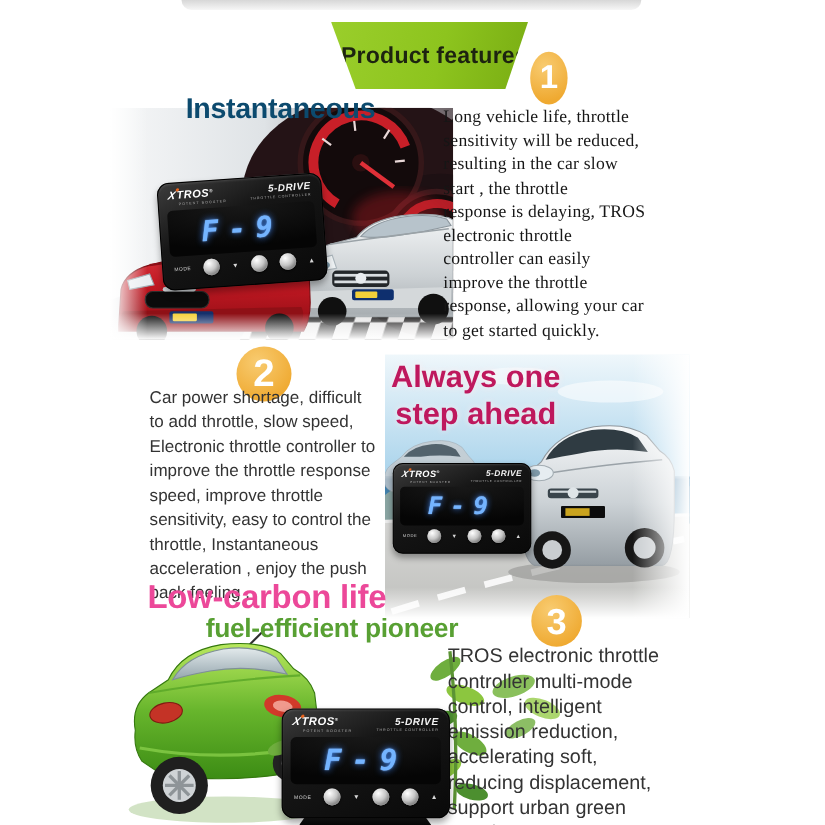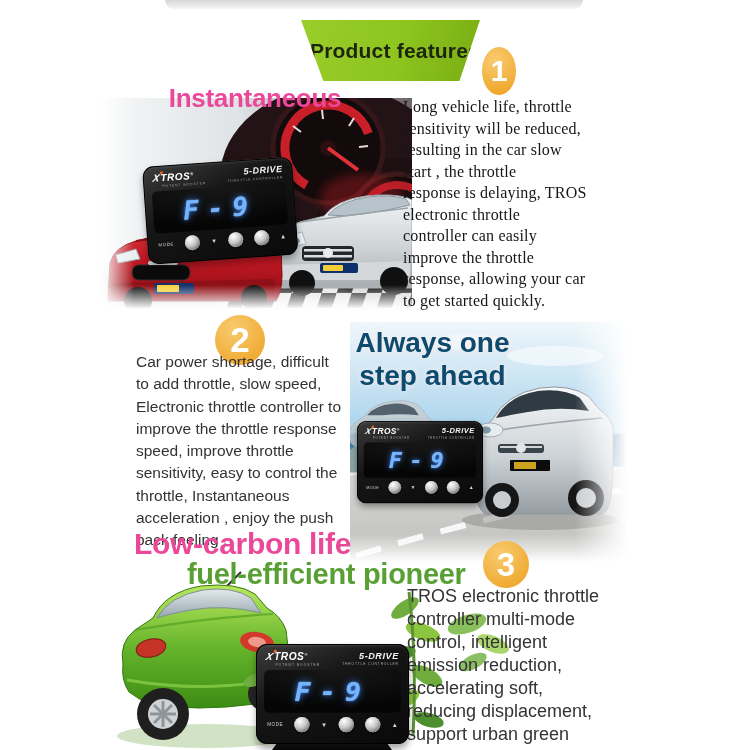--- a/index.html
+++ b/index.html
@@ -21,26 +21,26 @@
   
   .badge{display:flex;align-items:center;justify-content:center;border-radius:50%;
     background:radial-gradient(circle at 38% 28%,#f8cb70,#efa930 78%);
     color:#fff;font-weight:bold;z-index:4;}
   #badge-1{left:482px;top:47px;width:34px;height:48px;font-size:30px;}
   #badge-2{left:215px;top:315px;width:50px;height:50px;font-size:35px;}
   #badge-3{left:483px;top:541px;width:46px;height:47px;font-size:33px;}
 
   
   #s1-title{left:105px;top:84px;width:300px;text-align:center;z-index:5;
-    font-size:26px;line-height:28px;font-weight:bold;color:#ec4899;letter-spacing:-.3px;}
+    font-size:26px;line-height:28px;font-weight:bold;color:#0c4a6e;letter-spacing:-.3px;}
   #s2-title{left:350px;top:326px;width:165px;text-align:center;z-index:5;
-    font-size:28px;line-height:33px;font-weight:bold;color:#0c4a6e;
+    font-size:28px;line-height:33px;font-weight:bold;color:#be185d;
     text-shadow:0 0 6px rgba(255,235,238,.9);}
   #s3-title-1{left:134px;top:527px;z-index:5;font-size:30px;font-weight:bold;color:#ec4899;letter-spacing:-.3px;}
-  #s3-title-2{left:187px;top:558px;z-index:5;font-size:29px;font-weight:bold;color:#58a033;letter-spacing:-.3px;}
+  #s3-title-2{left:187px;top:558px;z-index:5;font-size:24px;font-weight:bold;color:#58a033;letter-spacing:-.3px;}
 
   
   .para{white-space:pre-line;z-index:5;}
   #s1-body{left:403px;top:96px;width:250px;font-family:"Liberation Serif",serif;
     font-size:16px;line-height:21.5px;color:#161616;letter-spacing:.2px;}
   #s2-body{left:136px;top:351px;width:268px;font-size:15.5px;line-height:22.3px;color:#333;}
   #s3-body{left:407px;top:585px;width:260px;font-size:18px;line-height:23px;color:#333;}
 
   
   .photo{z-index:1;overflow:hidden;}

